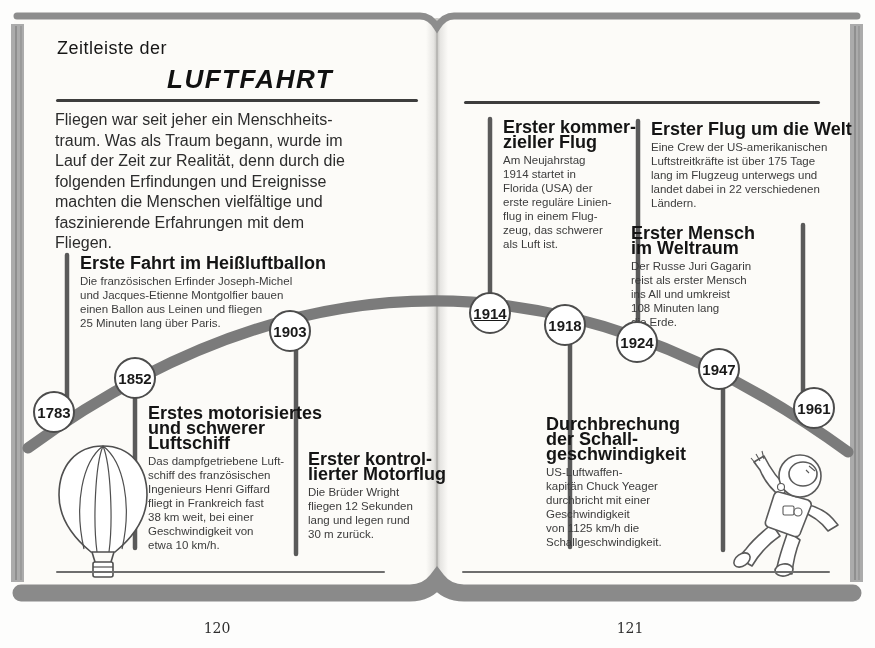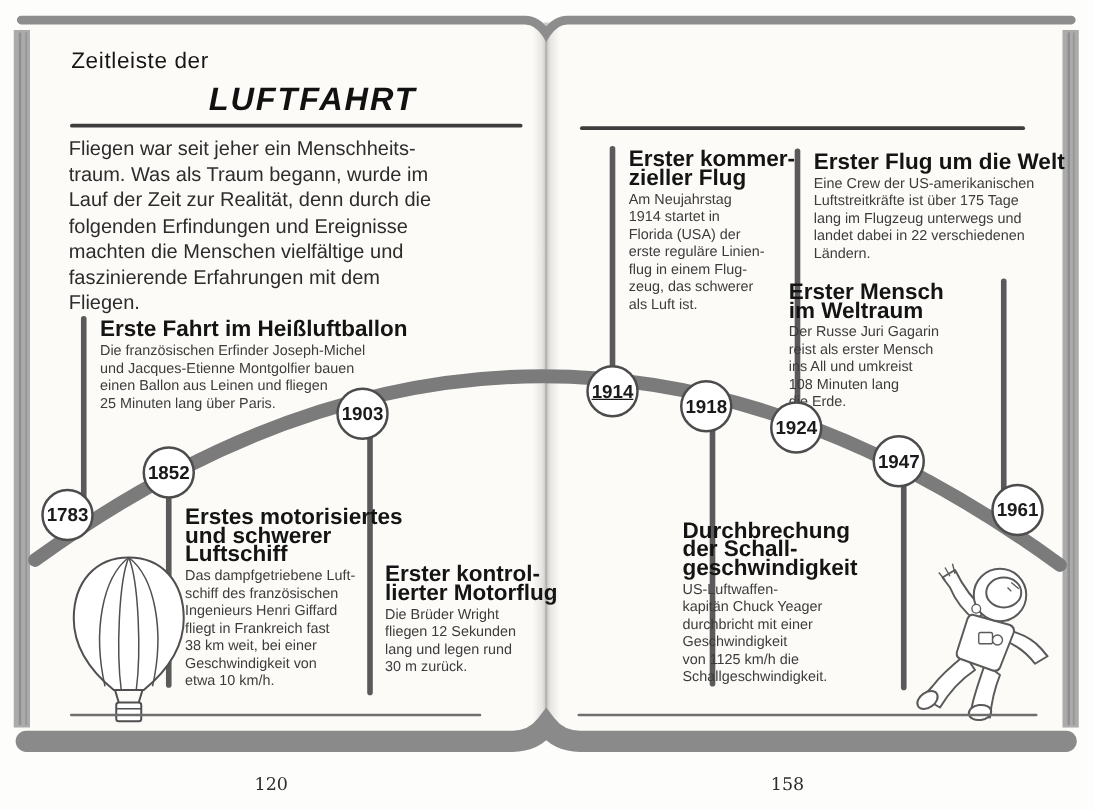--- a/index.html
+++ b/index.html
@@ -196,15 +196,15 @@
   <div class="year" style="left:269px;top:310px;">1903</div>
   <div class="year" style="left:469px;top:292px;text-decoration:underline;">1914</div>
   <div class="year" style="left:544px;top:304px;">1918</div>
   <div class="year" style="left:616px;top:321px;text-align:right;">1924</div>
   <div class="year" style="left:698px;top:348px;">1947</div>
   <div class="year" style="left:793px;top:387px;">1961</div>
 
   <div class="rule thin" style="left:56px;top:571px;width:329px;"></div>
   <div class="rule thin" style="left:462px;top:571px;width:368px;"></div>
   <div class="pagenum" style="left:177px;">120</div>
-  <div class="pagenum" style="left:590px;">158</div>
+  <div class="pagenum" style="left:590px;">121</div>
 
 </div>
 
 </body></html>

